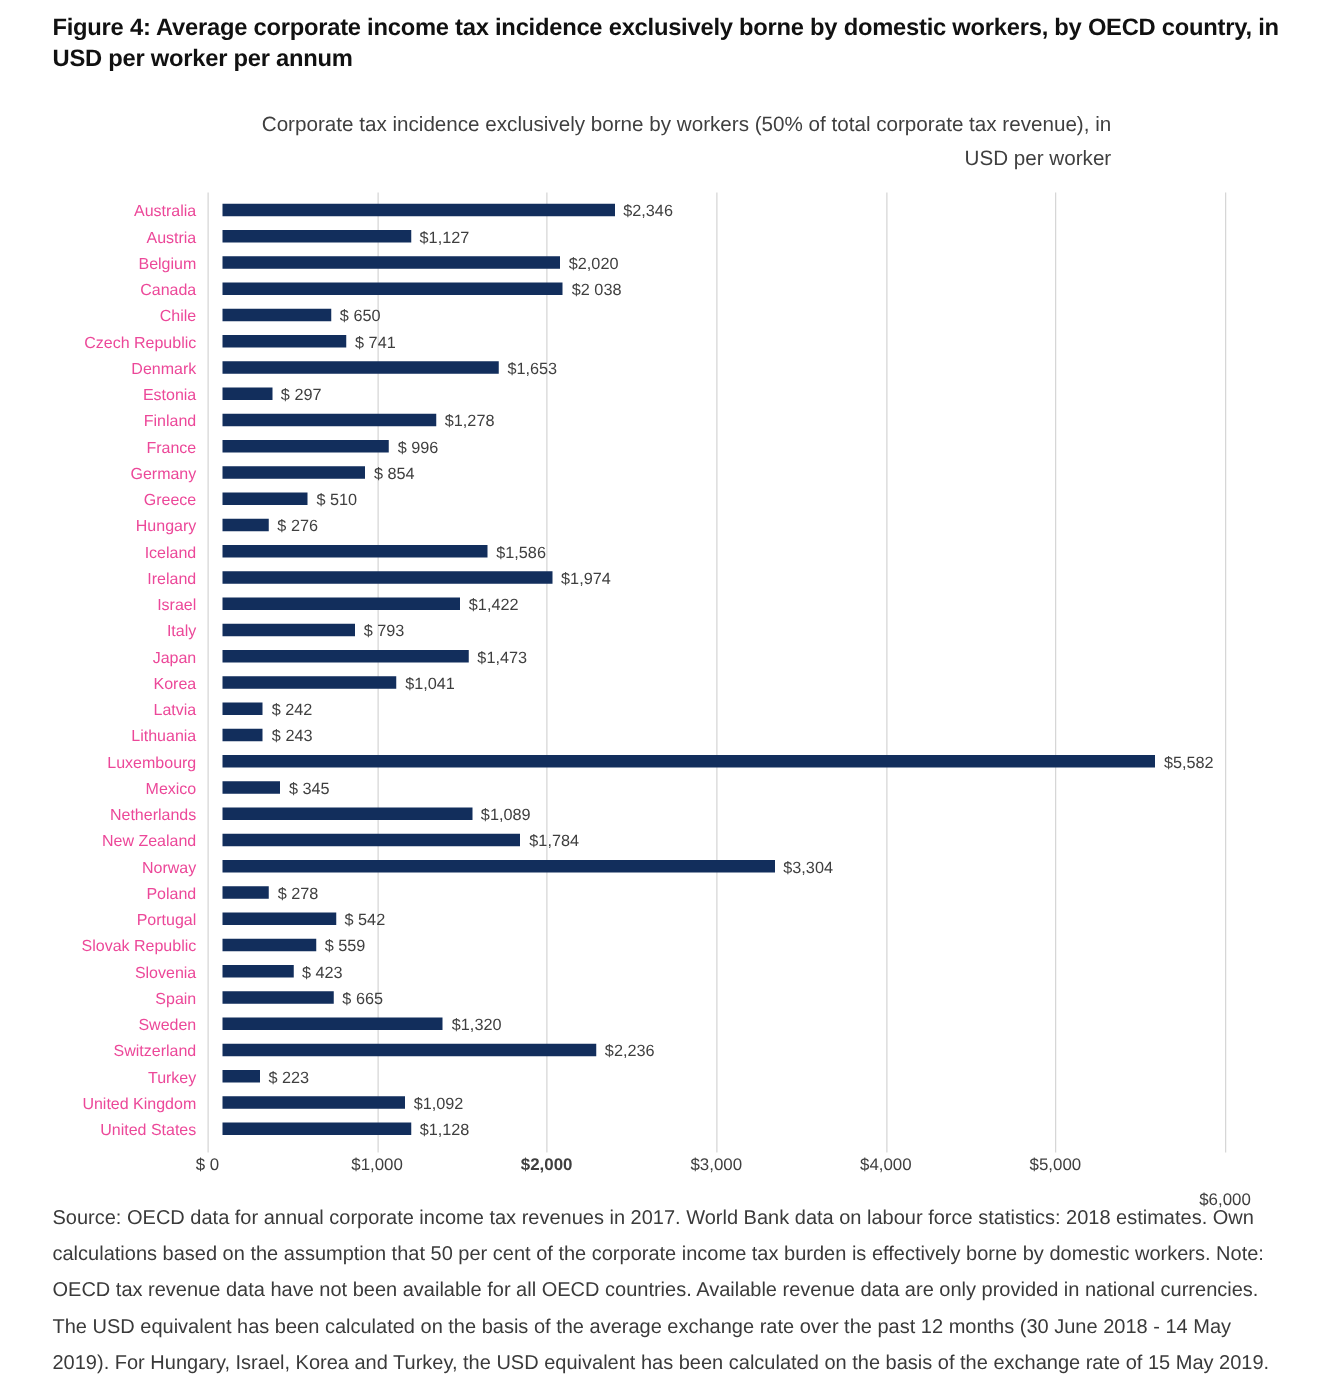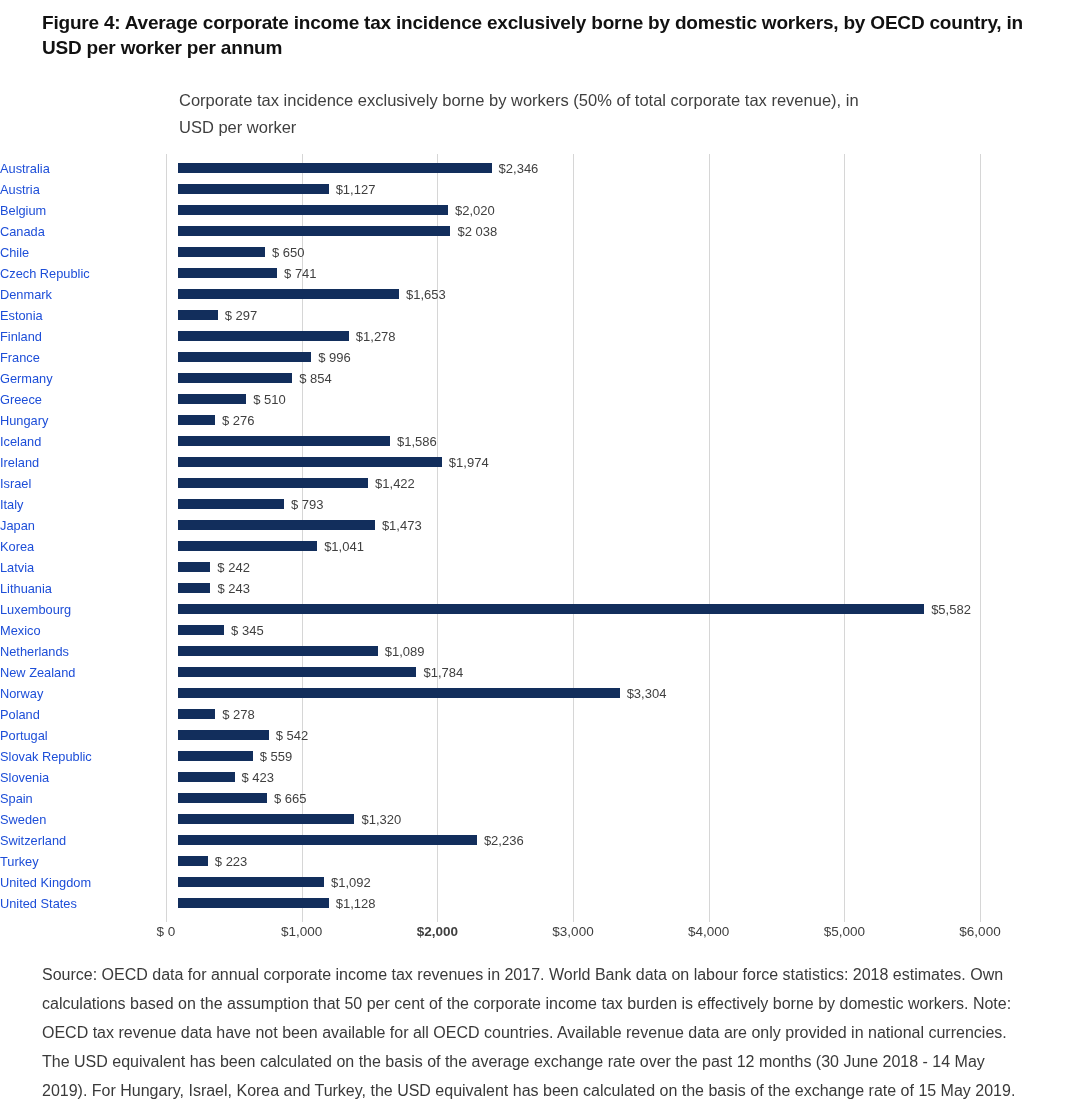--- a/index.html
+++ b/index.html
@@ -11,32 +11,32 @@
   }
   .figure-title {
     margin:10px 40px 0 42px;
     max-width:985px;
     font-size:19px; line-height:1.32; font-weight:bold; color:#111111;
     letter-spacing:-0.2px;
   }
   .chart-title {
     margin:27px auto 0 auto;
     max-width:710px;
-    text-align:left;
+    text-align:right;
     font-size:16.5px; line-height:1.6; color:#3f3f3f;
   }
   .chart { margin:18px 0 0 0; }
   .plot-wrap { position:relative; width:980px; }
   .grid-layer { position:absolute; left:166px; right:0; top:-4px; bottom:-8px; }
   .gridline { position:absolute; top:0; bottom:0; width:1px; background:#d6d6d6; }
   .rows { position:relative; z-index:1; }
   .row { display:flex; height:21px; align-items:center; }
   .country {
-    width:166px; text-align:left; padding-right:9px;
-    font-size:12.8px; color:#1d4ed8; white-space:nowrap;
+    width:166px; text-align:right; padding-right:9px;
+    font-size:12.8px; color:#ec4899; white-space:nowrap;
   }
   .track { flex:1; position:relative; height:100%; display:flex; align-items:center;padding-left:12px; }
   .bar { height:10px; }
   .val { margin-left:7px; font-size:13px; color:#3f3f3f; white-space:nowrap; }
   .axis-row { display:flex; width:980px; margin-top:8px; }
   .axis-spacer { width:166px; }
   .axis-area { flex:1; position:relative; height:22px; }
   .tick-label {
     position:absolute; top:2px; transform:translateX(-50%);
     font-size:13.5px; color:#3f3f3f; white-space:nowrap;
@@ -322,20 +322,20 @@
   </div>
   <div class="axis-row">
     <div class="axis-spacer"></div>
     <div class="axis-area" id="axis-area">
         <span class="tick-label" style="left: 0%;">$ 0</span>
         <span class="tick-label" style="left: 16.6667%;">$1,000</span>
         <span class="tick-label" style="left: 33.3333%; font-weight: bold;">$2,000</span>
         <span class="tick-label" style="left: 50%;">$3,000</span>
         <span class="tick-label" style="left: 66.6667%;">$4,000</span>
         <span class="tick-label" style="left: 83.3333%;">$5,000</span>
-        <span class="tick-label" style="left: 100%;">$6,000</span>
+        <span class="tick-label" style="left: 100%; margin-top: 28px;">$6,000</span>
       </div>
   </div>
 </div>
 
 <div class="footer">
   <span>Source: OECD data for annual corporate income tax revenues in 2017. World Bank data on labour force statistics: 2018 estimates. Own calculations based on the assumption that 50 per cent of the corporate income tax burden is effectively borne by domestic workers. Note: OECD tax revenue data have not been available for all OECD countries. Available revenue data are only provided in national currencies. The USD equivalent has been calculated on the basis of the average exchange rate over the past 12 months (30 June 2018 - 14 May 2019). For Hungary, Israel, Korea and Turkey, the USD equivalent has been calculated on the basis of the exchange rate of 15 May 2019. Detailed data are provided in Table 5 in the Appendix.</span><sup>10</sup>
 </div>
 
 </body></html>

